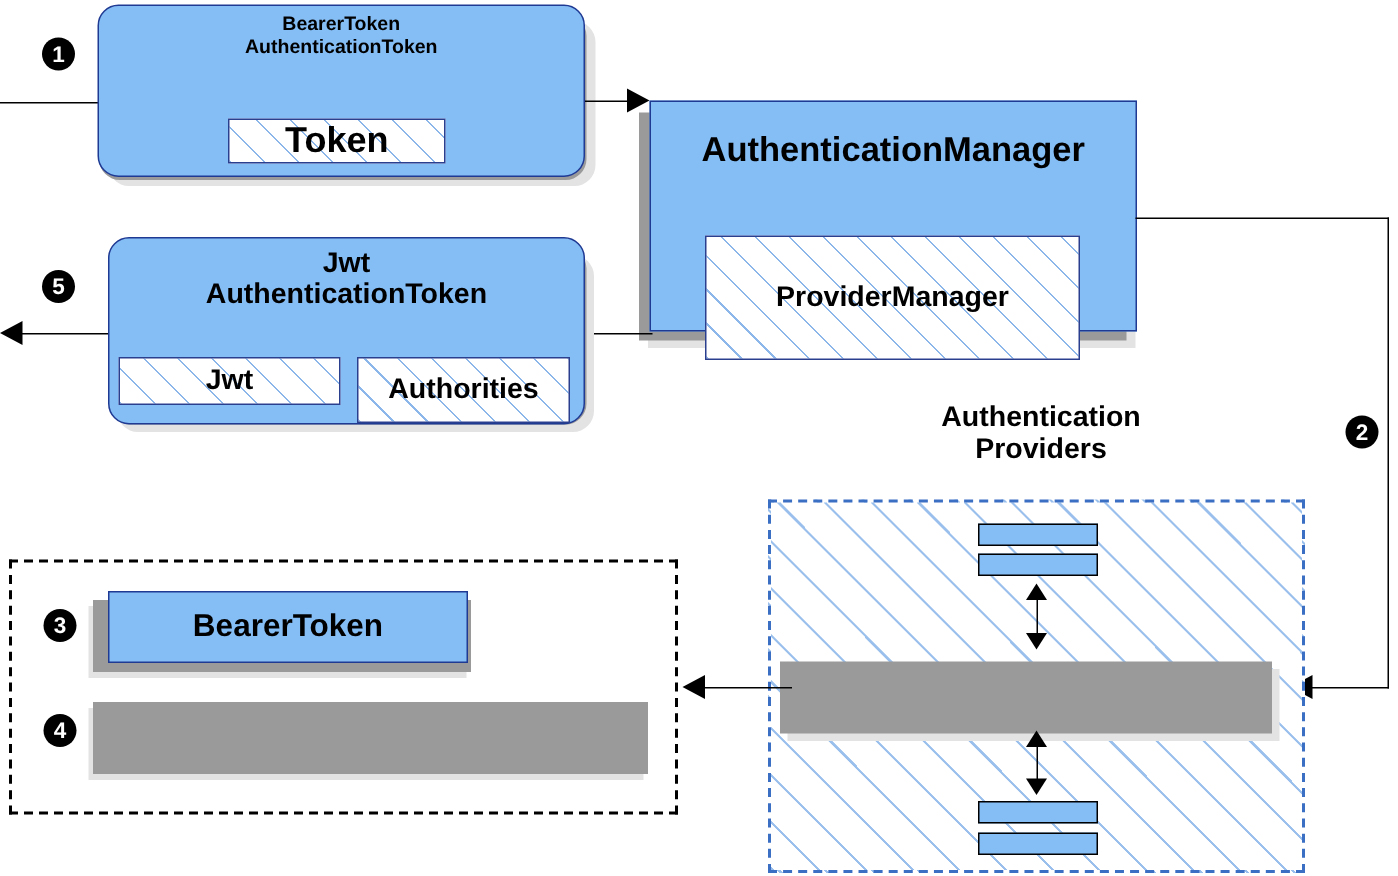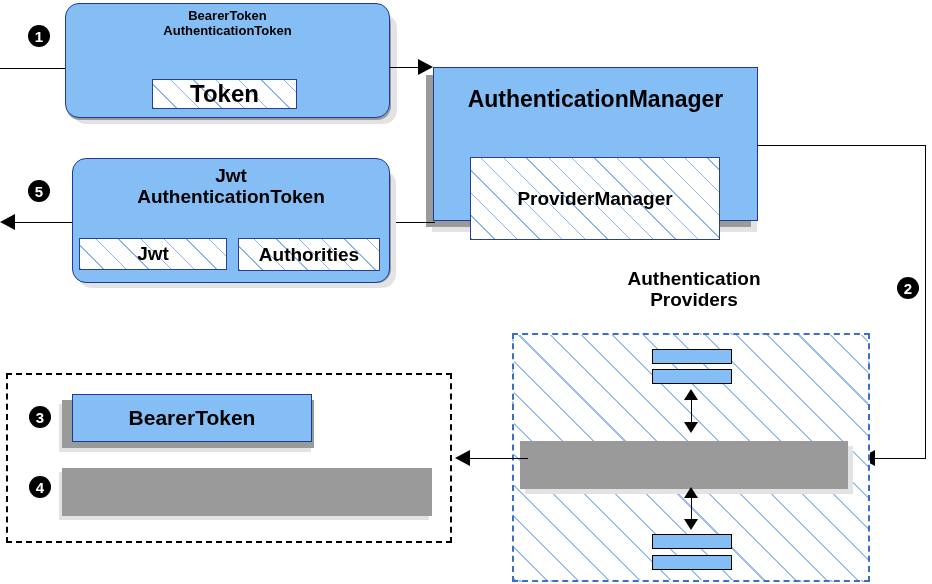--- a/index.html
+++ b/index.html
@@ -103,21 +103,21 @@
   <div class="arrowL" style="left:0px;top:214px;"></div>
 
   <div class="hline" style="left:390px;top:222px;width:45px;"></div>
 
   <div class="shadow2" style="left:78px;top:170px;width:318px;height:118px;border-radius:14px;"></div>
   <div class="shadow" style="left:73px;top:165px;width:318px;height:118px;border-radius:14px;"></div>
   <div class="node rounded" style="left:72px;top:158px;width:318px;height:125px;"></div>
   <div class="lbl" style="left:72px;top:165px;width:318px;font-size:19px;">Jwt
 AuthenticationToken</div>
   <div class="inner hatch" style="left:79px;top:238px;width:148px;height:32px;font-size:19px;">Jwt</div>
-  <div class="inner hatch" style="left:238px;top:238px;width:142px;height:33px;font-size:19px;">Authorities</div>
+  <div class="inner hatch" style="left:238px;top:238px;width:142px;height:44px;font-size:19px;">Authorities</div>
 
   <div class="lbl" style="left:588px;top:268px;width:212px;font-size:19px;">Authentication
 Providers</div>
 
   <div class="dashed-blue hatch-blue" style="left:512px;top:333px;width:358px;height:249px;"></div>
 
   <div class="bar" style="left:652px;top:349px;width:80px;height:15px;"></div>
   <div class="bar" style="left:652px;top:369px;width:80px;height:15px;"></div>
 
   <div class="vline" style="left:691px;top:395px;height:32px;"></div>

